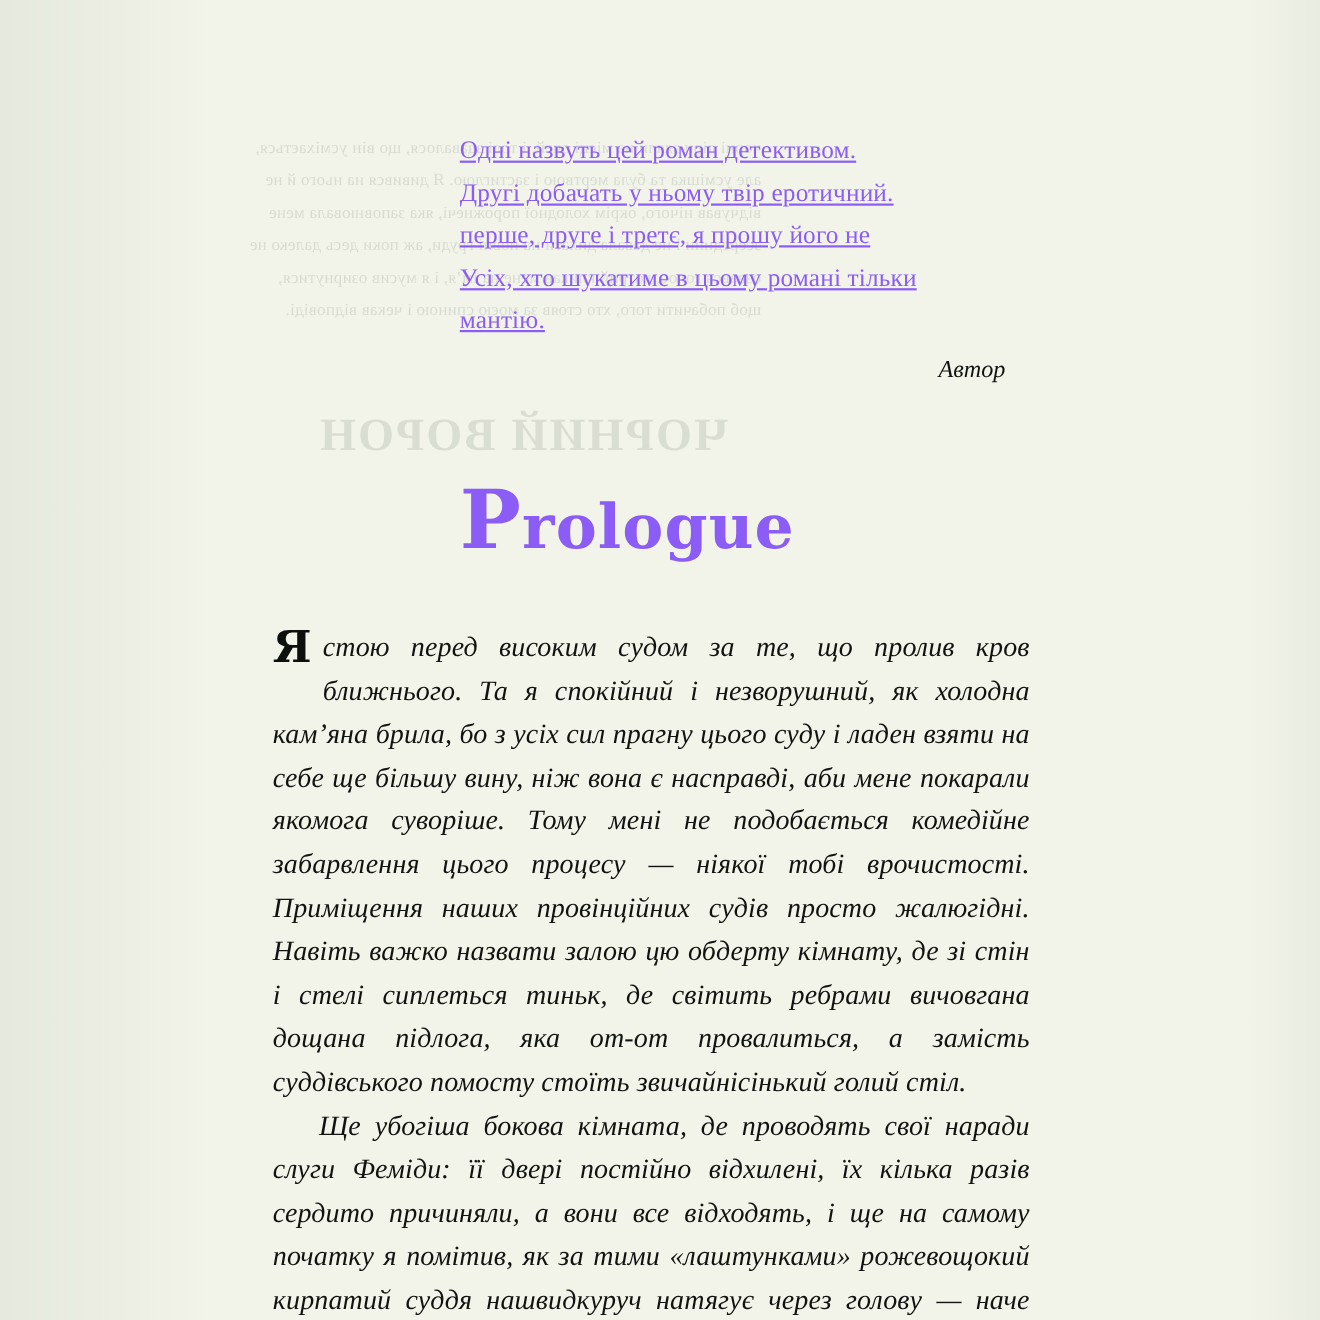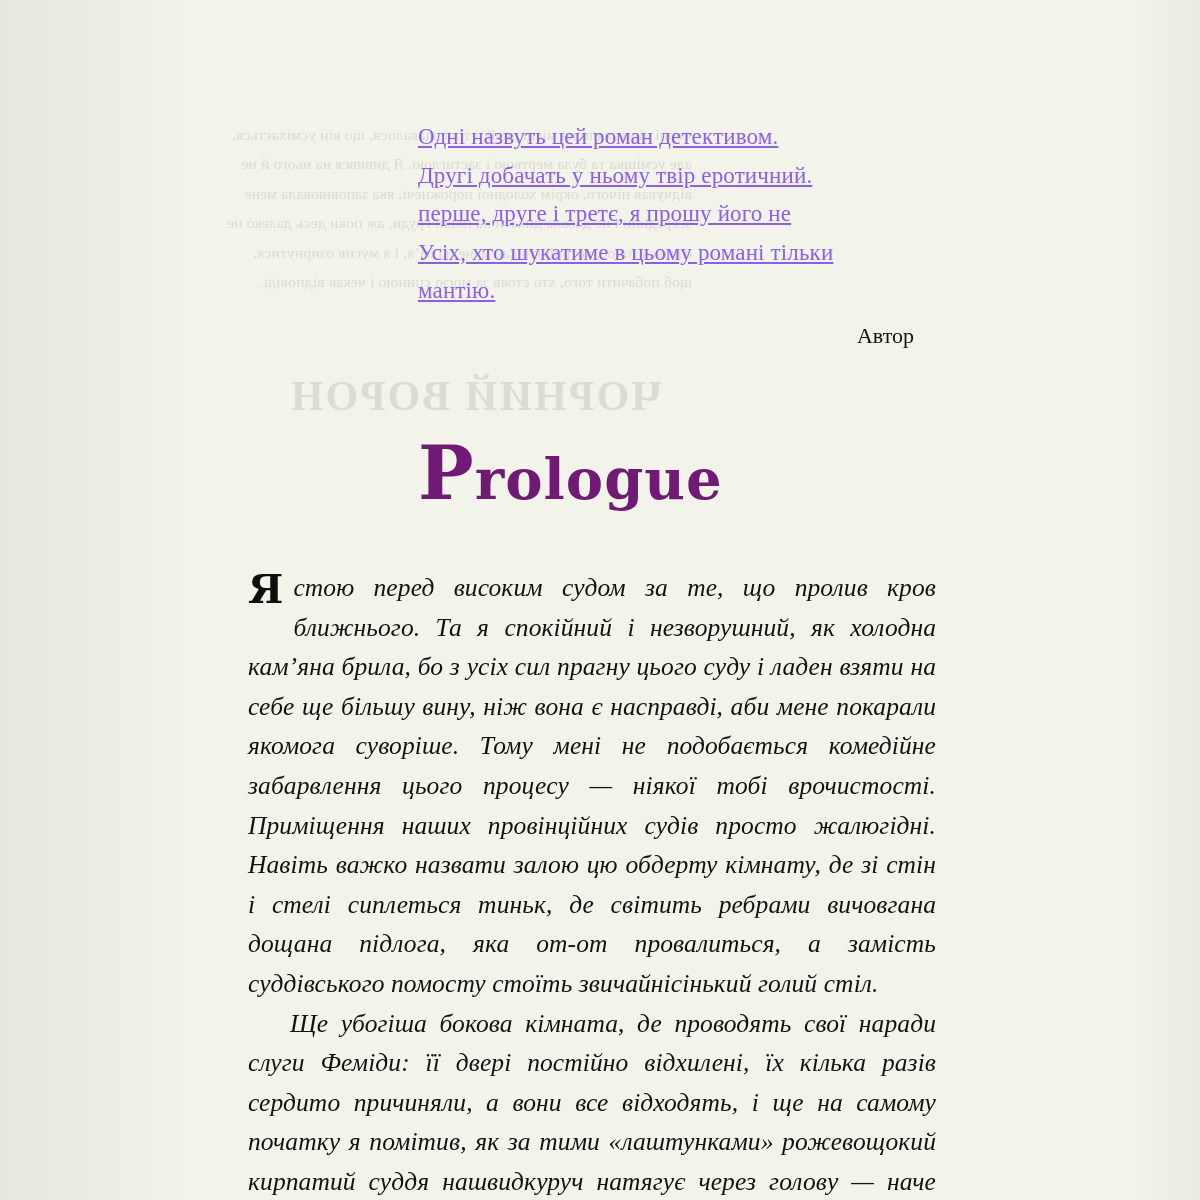--- a/index.html
+++ b/index.html
@@ -78,33 +78,34 @@
     color: #8b5cf6;
     text-decoration: underline;
   }
   .epigraph p {
     margin: 0;
     text-indent: 0;
   }
   .epigraph-sign {
     margin-top: 12px;
     text-align: right;
+    font-style: italic;
     font-size: 22px;
     padding-right: 4px;
   }
 
   .chapter-title {
     position: absolute;
     left: 418px;
     top: 444px;
     font-family: "DejaVu Serif", serif;
     font-weight: bold;
     font-size: 56px;
     letter-spacing: 1px;
-    color: #701a75;
+    color: #8b5cf6;
     line-height: 1;
   }
   .chapter-title .cap {
     font-size: 74px;
     line-height: 0.8;
   }
 
   .body-text {
     position: absolute;
     left: 248px;

